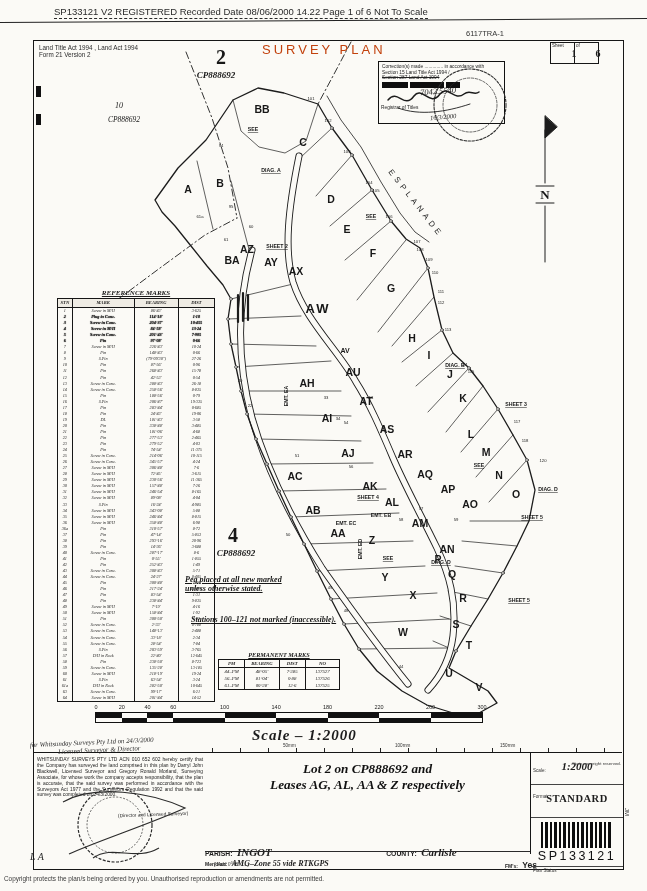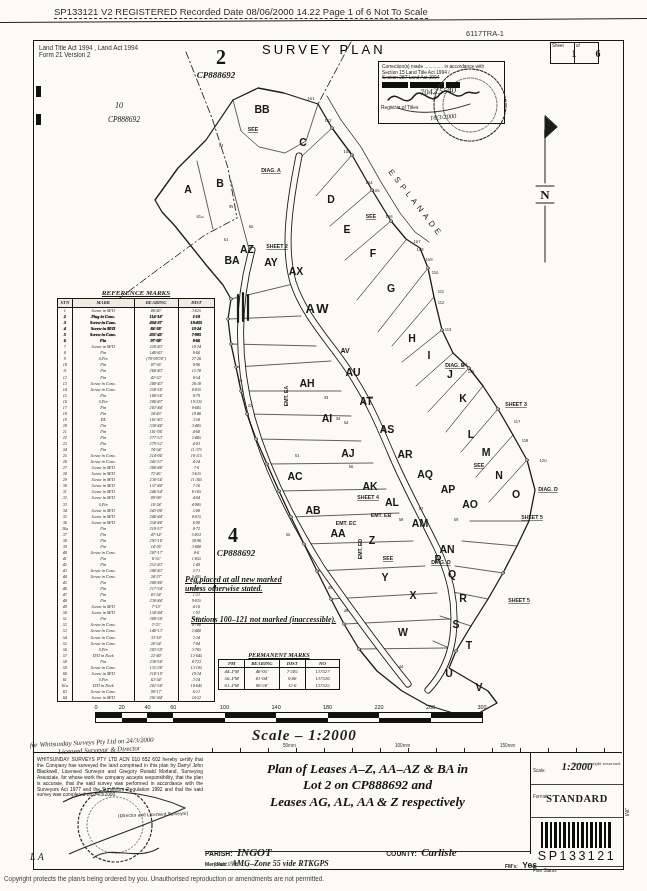--- a/index.html
+++ b/index.html
@@ -7,21 +7,21 @@
        font-family:"Liberation Sans",sans-serif;color:#1c1c1c;}
   .abs{position:absolute;}
   
   #top-line{left:54px;top:6px;font-size:9.5px;color:#2a2a2a;border-bottom:1px dashed #2a2a2a;padding-bottom:1px;}
   #top-rule{left:0;top:22px;width:647px;border-top:1.2px solid #222;transform:rotate(-0.35deg);transform-origin:left;}
   #tra-ref{left:466px;top:29px;font-size:7.5px;color:#333;}
   
   #plan-border{left:33px;top:40px;width:589px;height:828px;border:1.6px solid #161616;}
   #footer-top-rule{left:33px;top:752px;width:589px;border-top:1.1px solid #161616;}
   #acts{left:39px;top:44px;font-size:6.3px;line-height:7px;color:#2b2b2b;}
-  #survey-plan{left:262px;top:42px;font-size:13px;letter-spacing:3px;color:#000000;}
+  #survey-plan{left:262px;top:42px;font-size:13px;letter-spacing:3px;color:#c2410c;}
   .sheetbox{left:550px;top:42px;width:47px;height:20px;border:1.2px solid #161616;display:flex;}
   .sheetbox .c{flex:1;border-right:1px solid #161616;position:relative;text-align:center;}
   .sheetbox .c:last-child{border-right:none;}
   .sheetbox .t{position:absolute;top:0;left:1px;font-size:4.5px;}
   .sheetbox .v{position:absolute;top:5px;width:100%;font-size:10px;font-weight:bold;font-family:"Liberation Serif",serif;}
   
   #corr-box{left:378px;top:61px;width:119px;height:57px;border:1.5px solid #111;font-size:4.8px;line-height:5.6px;padding:2px 3px;color:#222;}
   #corr-box .strike{text-decoration:line-through;}
   #corr-box .bars{margin-top:1px;}
   #corr-box .bars i{display:inline-block;background:#0e0e0e;height:6px;margin-right:2px;}
@@ -855,21 +855,20 @@
 <svg class="abs" style="left:55px;top:780px" width="140" height="90" viewBox="0 0 140 90">
   <g fill="none" stroke="#2b2b2b">
     <circle cx="60" cy="45" r="37" stroke-width="1.2" stroke-dasharray="3 1.5"></circle>
     <circle cx="60" cy="45" r="28" stroke-width="0.7" stroke-dasharray="2 1.5"></circle>
     <path d="M8,22 C40,4 95,12 130,28 C100,42 40,62 14,74" stroke-width="1.2"></path>
     <path d="M38,78 C58,64 80,82 104,68" stroke-width="1.1"></path>
   </g>
 </svg>
 
 <div class="abs" id="desc">
-    <div>Plan of Leases A–Z, AA–AZ &amp; BA in</div>
     <div>Lot 2 on CP888692 and</div>
     <div>Leases AG, AL, AA &amp; Z respectively</div>
   </div>
 
 <div class="abs" id="parish-row">
   <span class="flabel">PARISH:</span>
   <span class="fval">INGOT</span>
   <span class="flabel" style="margin-left:110px">COUNTY:</span>
   <span class="fval">Carlisle</span>
 </div>

